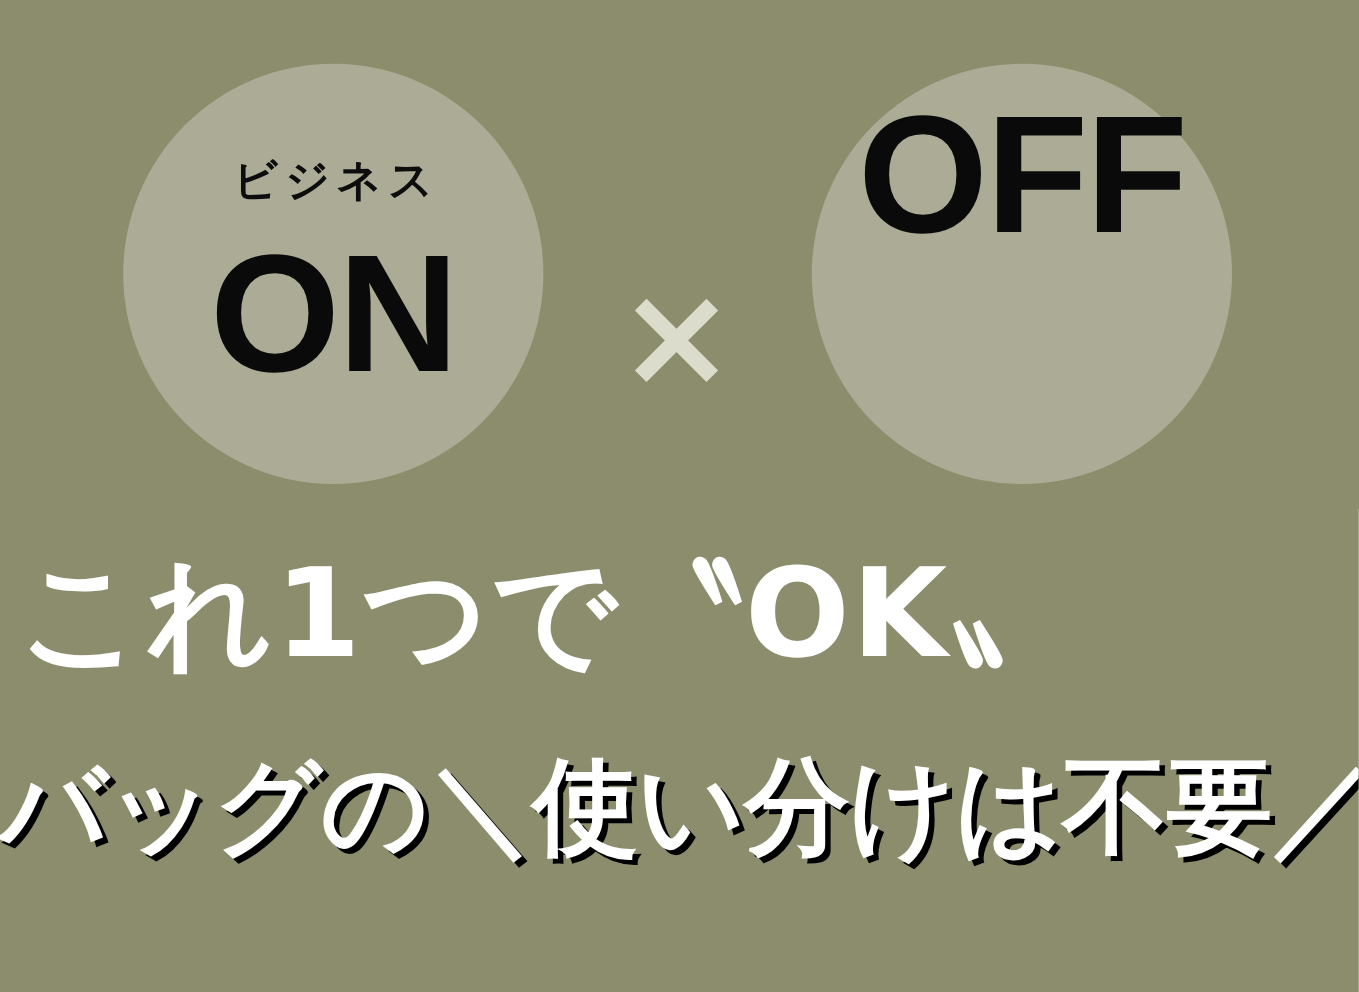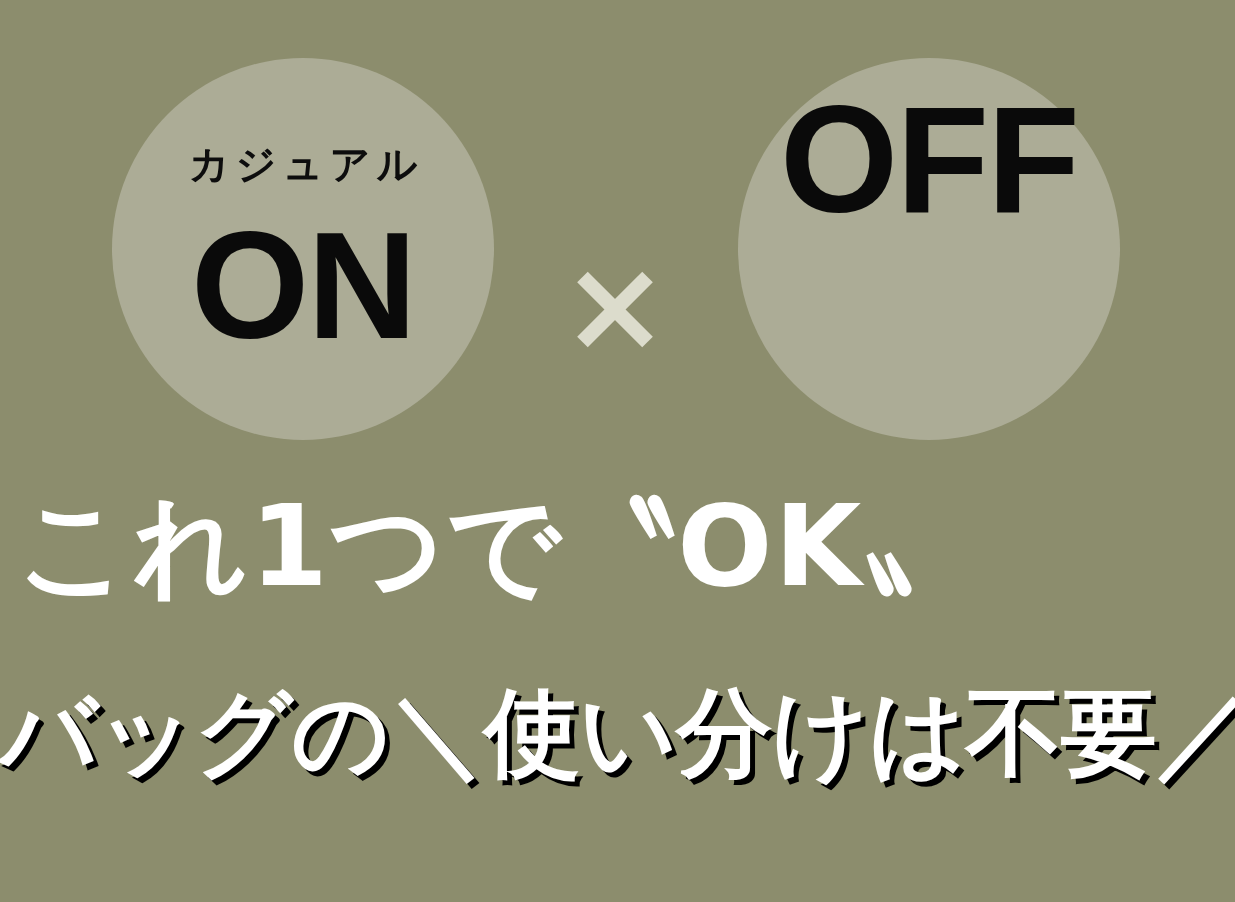--- a/index.html
+++ b/index.html
@@ -83,21 +83,21 @@
     margin-top: -7.5px;
     background: #dcdccc;
   }
   .x-divider span.bar-a { transform: rotate(45deg); }
   .x-divider span.bar-b { transform: rotate(-45deg); }
 
   
   .headline {
     position: absolute;
     left: 0;
-    top: 480px;
+    top: 492px;
     width: 994px;
     text-align: center;
     font-size: 112px;
     font-weight: 700;
     line-height: 1.18;
     letter-spacing: 2px;
     color: #ffffff;
     white-space: nowrap;
     font-family: "DejaVu Sans", "Liberation Sans", sans-serif;
   }
@@ -120,21 +120,21 @@
   }
 </style>
 </head>
 <body>
 
 <div id="poster">
 
   <div class="badge-row">
 
     <div class="badge badge-left">
-      <div class="badge-kana">カジュアル</div>
+      <div class="badge-kana">ビジネス</div>
       <div class="badge-state">ON</div>
     </div>
 
     <div class="x-divider">
       <span class="bar-a"></span>
       <span class="bar-b"></span>
     </div>
 
     <div class="badge badge-right">
       <div class="badge-state">OFF</div>

